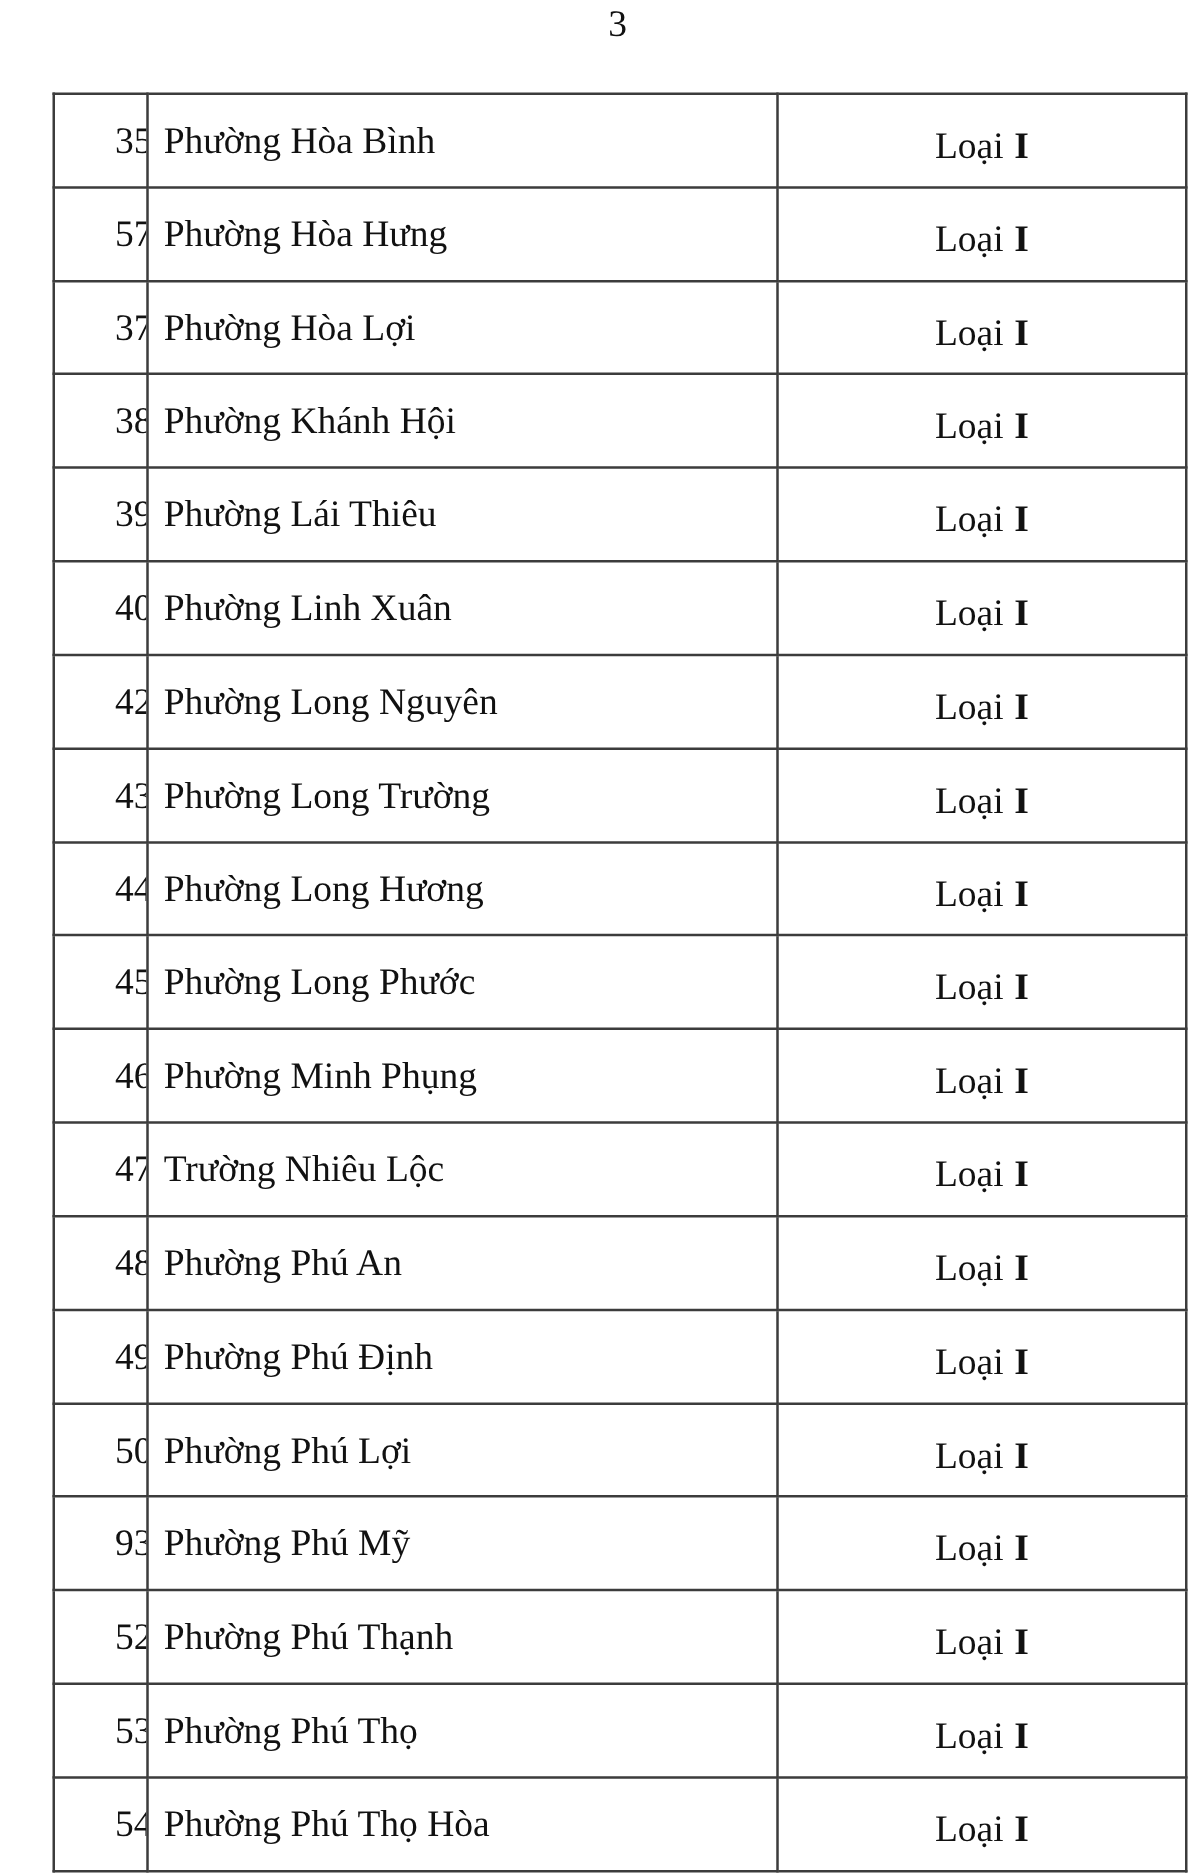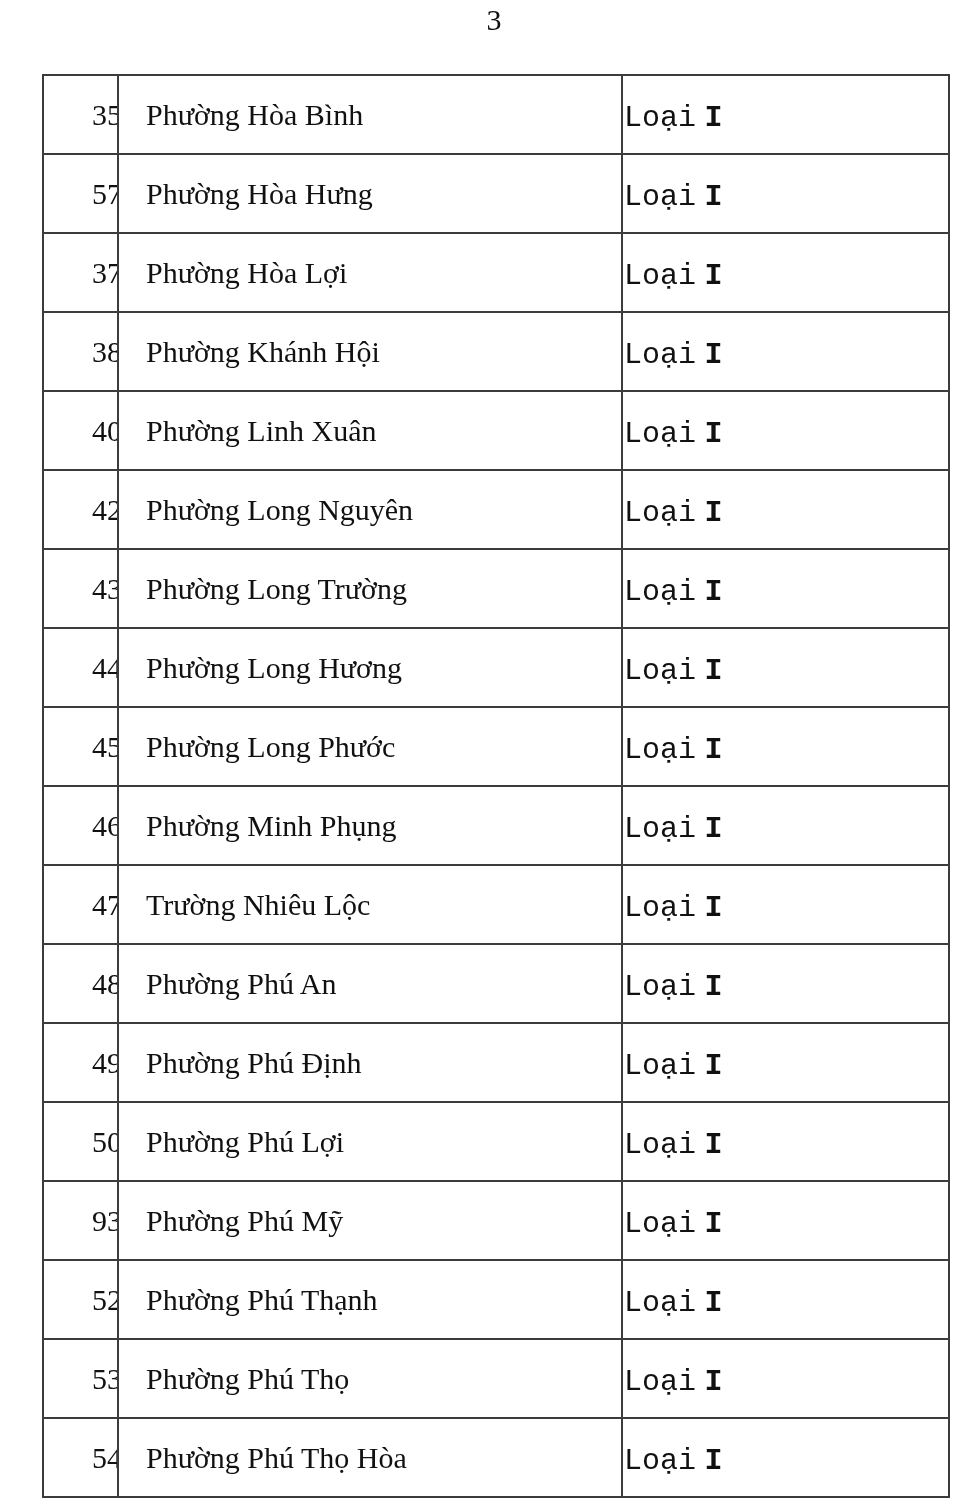--- a/index.html
+++ b/index.html
@@ -43,25 +43,25 @@
     font-size: 30px;
     line-height: 1.1;
     overflow: hidden;
     white-space: nowrap;
   }
   td.col-no {
     text-align: center;
     padding-left: 48px;
   }
   td.col-name {
-    padding-left: 27px;
+    padding-left: 12px;
   }
   td.col-class {
+    text-align: center;
     font-size: 28px;
-    font-family: Liberation Mono, monospace;
   }
   td.col-class .cls {
     position: relative;
     top: 4px;
     display: inline-block;
   }
   td.col-class .cls-value {
     font-weight: bold;
     margin-left: 0.28em;
   }
@@ -103,20 +103,27 @@
   </tr>
 
   <tr>
     <td class="col-no">38</td>
     <td class="col-name">Phường Khánh Hội</td>
     <td class="col-class">
       <span class="cls"><span class="cls-label">Loại</span><span class="cls-value">I</span></span>
     </td>
   </tr>
 
+  <tr>
+    <td class="col-no">39</td>
+    <td class="col-name">Phường Lái Thiêu</td>
+    <td class="col-class">
+      <span class="cls"><span class="cls-label">Loại</span><span class="cls-value">I</span></span>
+    </td>
+  </tr>
 
   <tr>
     <td class="col-no">40</td>
     <td class="col-name">Phường Linh Xuân</td>
     <td class="col-class">
       <span class="cls"><span class="cls-label">Loại</span><span class="cls-value">I</span></span>
     </td>
   </tr>
 
 

